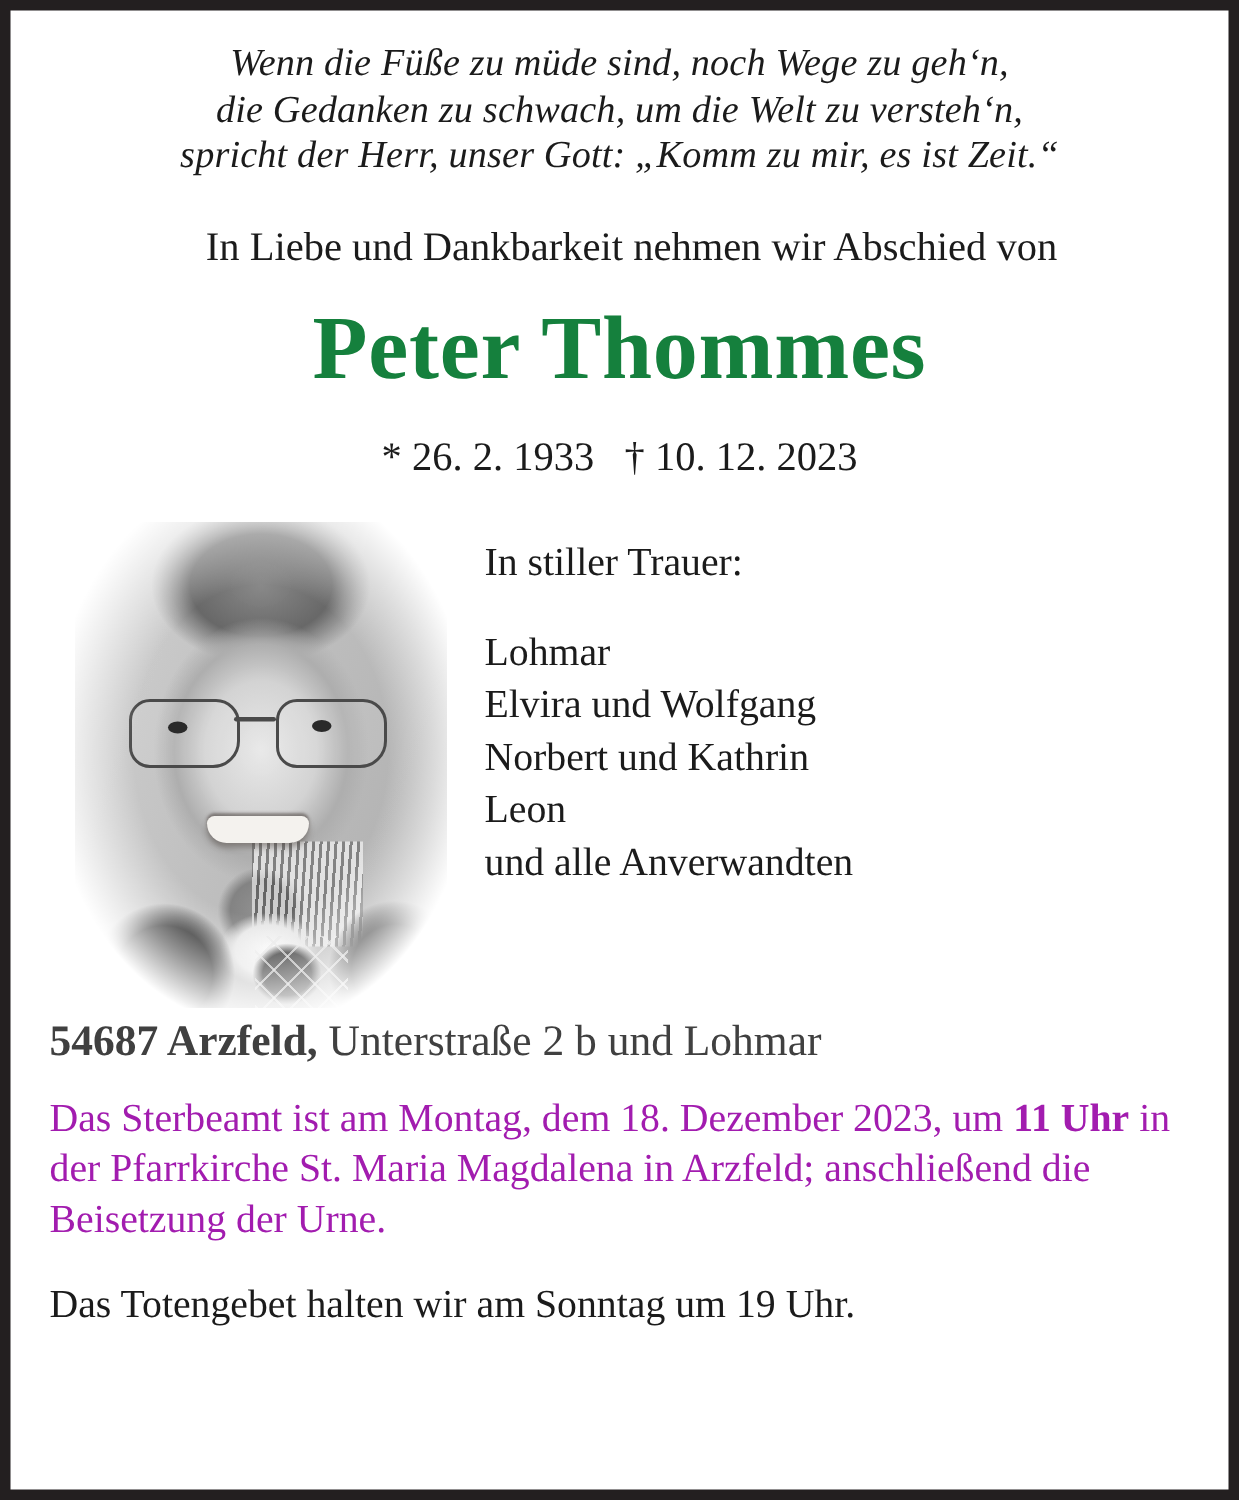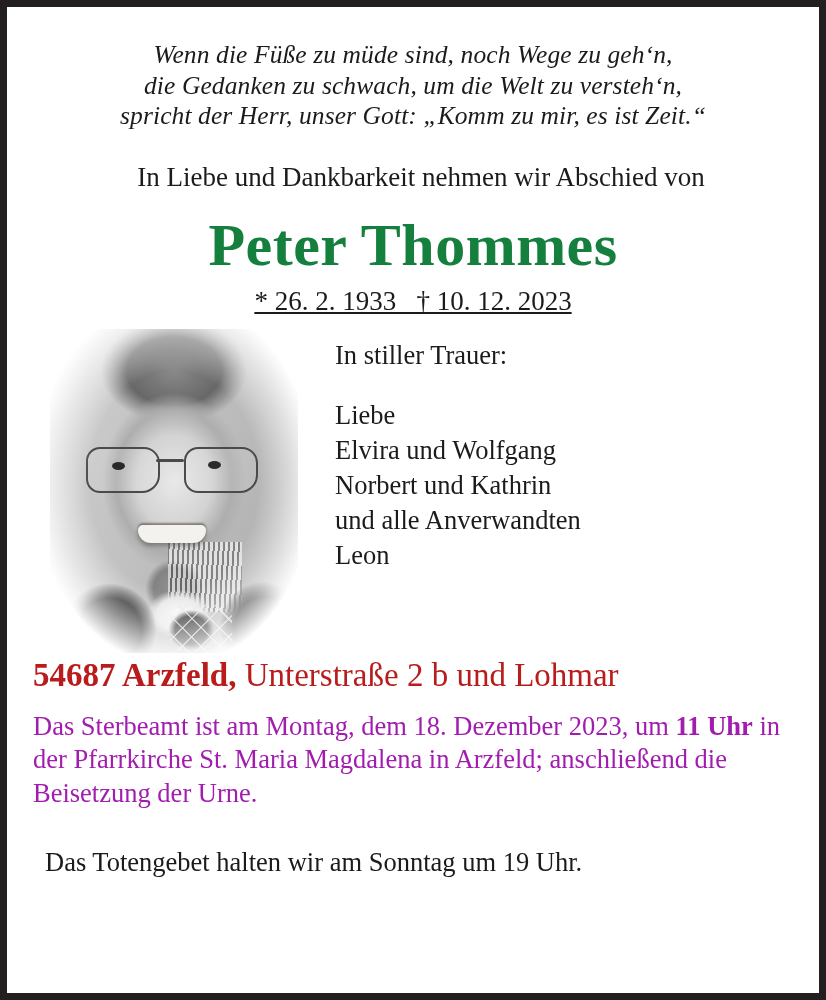--- a/index.html
+++ b/index.html
@@ -15,21 +15,21 @@
     background: #ffffff;
     border: 7px solid #231f20;
     overflow: hidden;
     font-family: "Liberation Serif", "DejaVu Serif", serif;
     color: #1a1a1a;
   }
 
   
   .poem {
     margin: 0;
-    padding-top: 33px;
+    padding-top: 20px;
     text-align: center;
     font-style: italic;
     font-size: 25.5px;
     line-height: 30.5px;
     letter-spacing: 0.1px;
     color: #1b1b1b;
   }
   .poem-line { display: block; white-space: pre; }
 
   
@@ -50,28 +50,27 @@
     text-align: center;
     font-weight: bold;
     font-size: 60px;
     line-height: 68px;
     letter-spacing: 0.5px;
     color: #15803d;
   }
 
   
   .dates {
-    margin: 0;
+    margin: 16px;
     padding-top: 6px;
     text-align: center;
     font-size: 27px;
     line-height: 32px;
     color: #1b1b1b;
     white-space: pre;
-    text-decoration: underline;
   }
 
   
   .middle {
     position: relative;
     height: 336px;
   }
 
   .photo-wrap {
     position: absolute;
@@ -173,21 +172,21 @@
     width: calc(100% + 4px); height: calc(100% + 4px);
     background: radial-gradient(ellipse 58% 58% at 50% 47%,
                 rgba(255,255,255,0) 58%,
                 rgba(255,255,255,0.55) 80%,
                 rgba(255,255,255,1) 97%);
     pointer-events: none;
   }
 
   .mourners {
     position: absolute;
-    left: 328px;
+    left: 316px;
     top: 22px;
     width: 440px;
   }
   .mourn-title {
     margin: 0;
     font-size: 26.5px;
     line-height: 32px;
     color: #1b1b1b;
   }
   .mourn-list {
@@ -201,35 +200,35 @@
     line-height: 35px;
     color: #1b1b1b;
     white-space: nowrap;
   }
 
   
   .footer { padding: 0 26px 0 26px; }
   .address {
     margin: 0;
     padding-top: 6px;
-    font-size: 33px;
+    font-size: 29px;
     line-height: 33px;
-    color: #b91c1c;
+    color: #404040;
   }
   .address b { font-weight: bold; }
   .service {
     margin: 0;
     padding-top: 18px;
     font-size: 26.5px;
     line-height: 33.5px;
     color: #a21caf;
   }
   .service b { font-weight: bold; }
   .prayer {
-    margin: 12px;
+    margin: 0;
     padding-top: 24px;
     font-size: 26.5px;
     line-height: 33px;
     color: #1b1b1b;
   }
 </style>
 </head>
 <body>
 
 <div id="notice">
@@ -258,25 +257,25 @@
       <span class="eye l"></span>
       <span class="eye r"></span>
       <span class="mouth"></span>
       <span class="tie-pattern"></span>
       <div class="photo-vignette"></div>
     </div>
 
     <div class="mourners">
       <p class="mourn-title">In stiller Trauer:</p>
       <ul class="mourn-list">
-        <li>Liebe</li>
+        <li>Lohmar</li>
         <li>Elvira und Wolfgang</li>
         <li>Norbert und Kathrin</li>
+        <li>Leon</li>
         <li>und alle Anverwandten</li>
-        <li>Leon</li>
       </ul>
     </div>
 
   </div>
 
   <div class="footer">
     <p class="address"><b>54687 Arzfeld,</b><span> Unterstraße 2 b und Lohmar</span></p>
 
     <p class="service"><span>Das Sterbeamt ist am Montag, dem 18. Dezember 2023, um </span><b>11 Uhr</b><span> in der Pfarrkirche St. Maria Magdalena in Arzfeld; anschließend die Beisetzung der Urne.</span></p>
 

